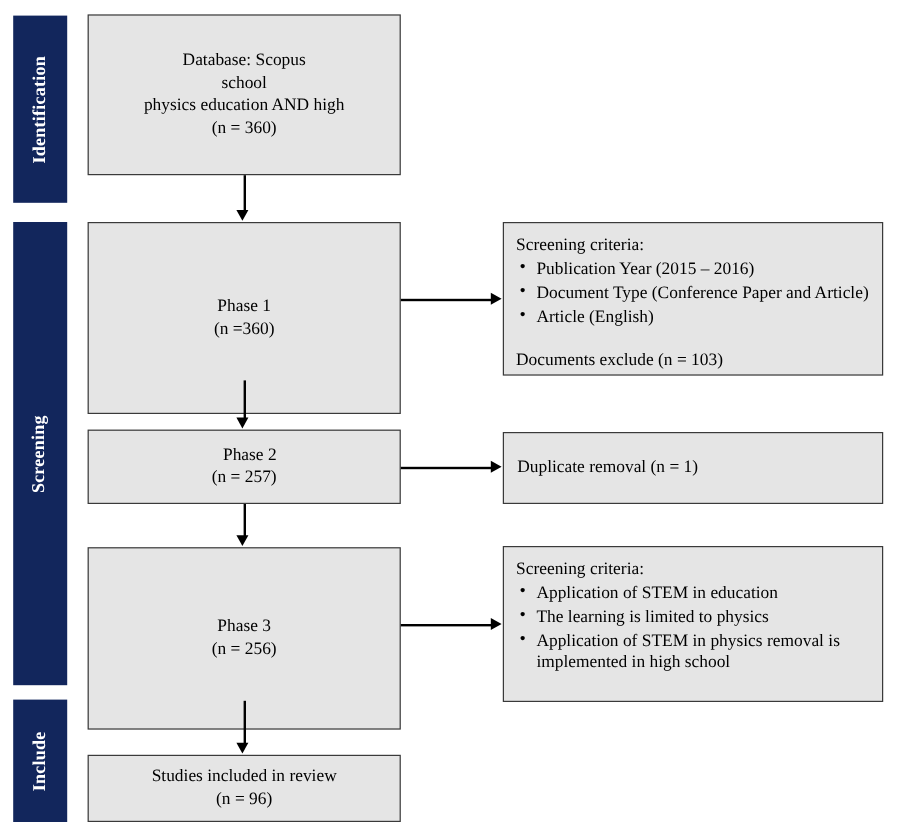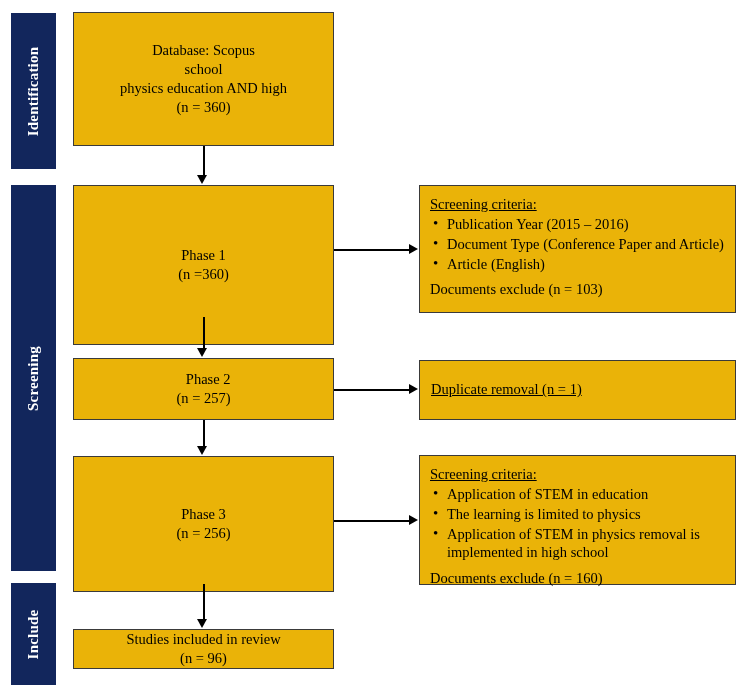--- a/index.html
+++ b/index.html
@@ -33,21 +33,21 @@
     font-size: 15px;
     letter-spacing: 0.2px;
     white-space: nowrap;
     transform: rotate(-90deg);
     transform-origin: center center;
   }
 
   
   .box {
     position: absolute;
-    background: #eab308;
+    background: #e5e5e5;
     border: 1.3px solid #3a3a3a;
     box-sizing: border-box;
   }
   .box-center {
     display: flex;
     align-items: center;
     justify-content: center;
     text-align: center;
   }
   .box-text {
@@ -55,21 +55,20 @@
     line-height: 1.32;
   }
 
   .crit-box {
     padding: 9px 8px 6px 10px;
   }
   .crit-title {
     font-size: 14.5px;
     line-height: 1.3;
     margin-bottom: 1px;
-    text-decoration: underline;
   }
   .crit-list {
     margin: 0;
     padding: 0;
     list-style: none;
   }
   .crit-list li {
     font-size: 14.5px;
     line-height: 1.3;
     padding-left: 17px;
@@ -79,21 +78,21 @@
   .crit-list li::before {
     content: "\2022";
     position: absolute;
     left: 3px;
     top: -1px;
     font-size: 15px;
   }
   .crit-footer {
     font-size: 14.5px;
     line-height: 1.3;
-    margin-top: 7px;
+    margin-top: 18px;
   }
 
   
   .v-line {
     position: absolute;
     width: 0;
     border-left: 2.4px solid #000000;
   }
   .h-line {
     position: absolute;
@@ -172,50 +171,49 @@
   <div class="box box-center" style="left:73px; top:358px; width:261px; height:62px;text-align:right;">
     <div class="box-text">
       <div>Phase 2</div>
       <div>(n = 257)</div>
     </div>
   </div>
 
   <div class="h-line" style="left:334px; top:389px; width:76px;"></div>
   <div class="arrow-right" style="left:409px; top:384px;"></div>
 
-  <div class="box" style="left:419px; top:360px; width:317px; height:60px; display:flex; align-items:center;text-decoration:underline;">
+  <div class="box" style="left:419px; top:360px; width:317px; height:60px; display:flex; align-items:center;">
     <div class="box-text" style="padding-left:11px;">Duplicate removal (n = 1)</div>
   </div>
 
   <div class="v-line" style="left:203px; top:420px; height:27px;"></div>
   <div class="arrow-down" style="left:197px; top:446px;"></div>
 
-  <div class="box box-center" style="left:73px; top:456px; width:261px; height:136px;font-family:Liberation Serif, serif;">
+  <div class="box box-center" style="left:73px; top:456px; width:261px; height:152px;font-family:Liberation Serif, serif;">
     <div class="box-text">
       <div>Phase 3</div>
       <div>(n = 256)</div>
     </div>
   </div>
 
   <div class="h-line" style="left:334px; top:520px; width:76px;"></div>
   <div class="arrow-right" style="left:409px; top:515px;"></div>
 
   <div class="box crit-box" style="left:419px; top:455px; width:317px; height:130px;">
     <div class="crit-title">Screening criteria:</div>
     <ul class="crit-list">
       <li>Application of STEM in education</li>
       <li>The learning is limited to physics</li>
       <li>Application of STEM in physics removal is implemented in high school</li>
     </ul>
-    <div class="crit-footer">Documents exclude (n = 160)</div>
   </div>
 
   <div class="v-line" style="left:203px; top:584px; height:36px;"></div>
   <div class="arrow-down" style="left:197px; top:619px;"></div>
 
-  <div class="box box-center" style="left:73px; top:629px; width:261px; height:40px;">
+  <div class="box box-center" style="left:73px; top:629px; width:261px; height:56px;">
     <div class="box-text">
       <div>Studies included in review</div>
       <div>(n = 96)</div>
     </div>
   </div>
 
 </div>
 
 </body></html>

